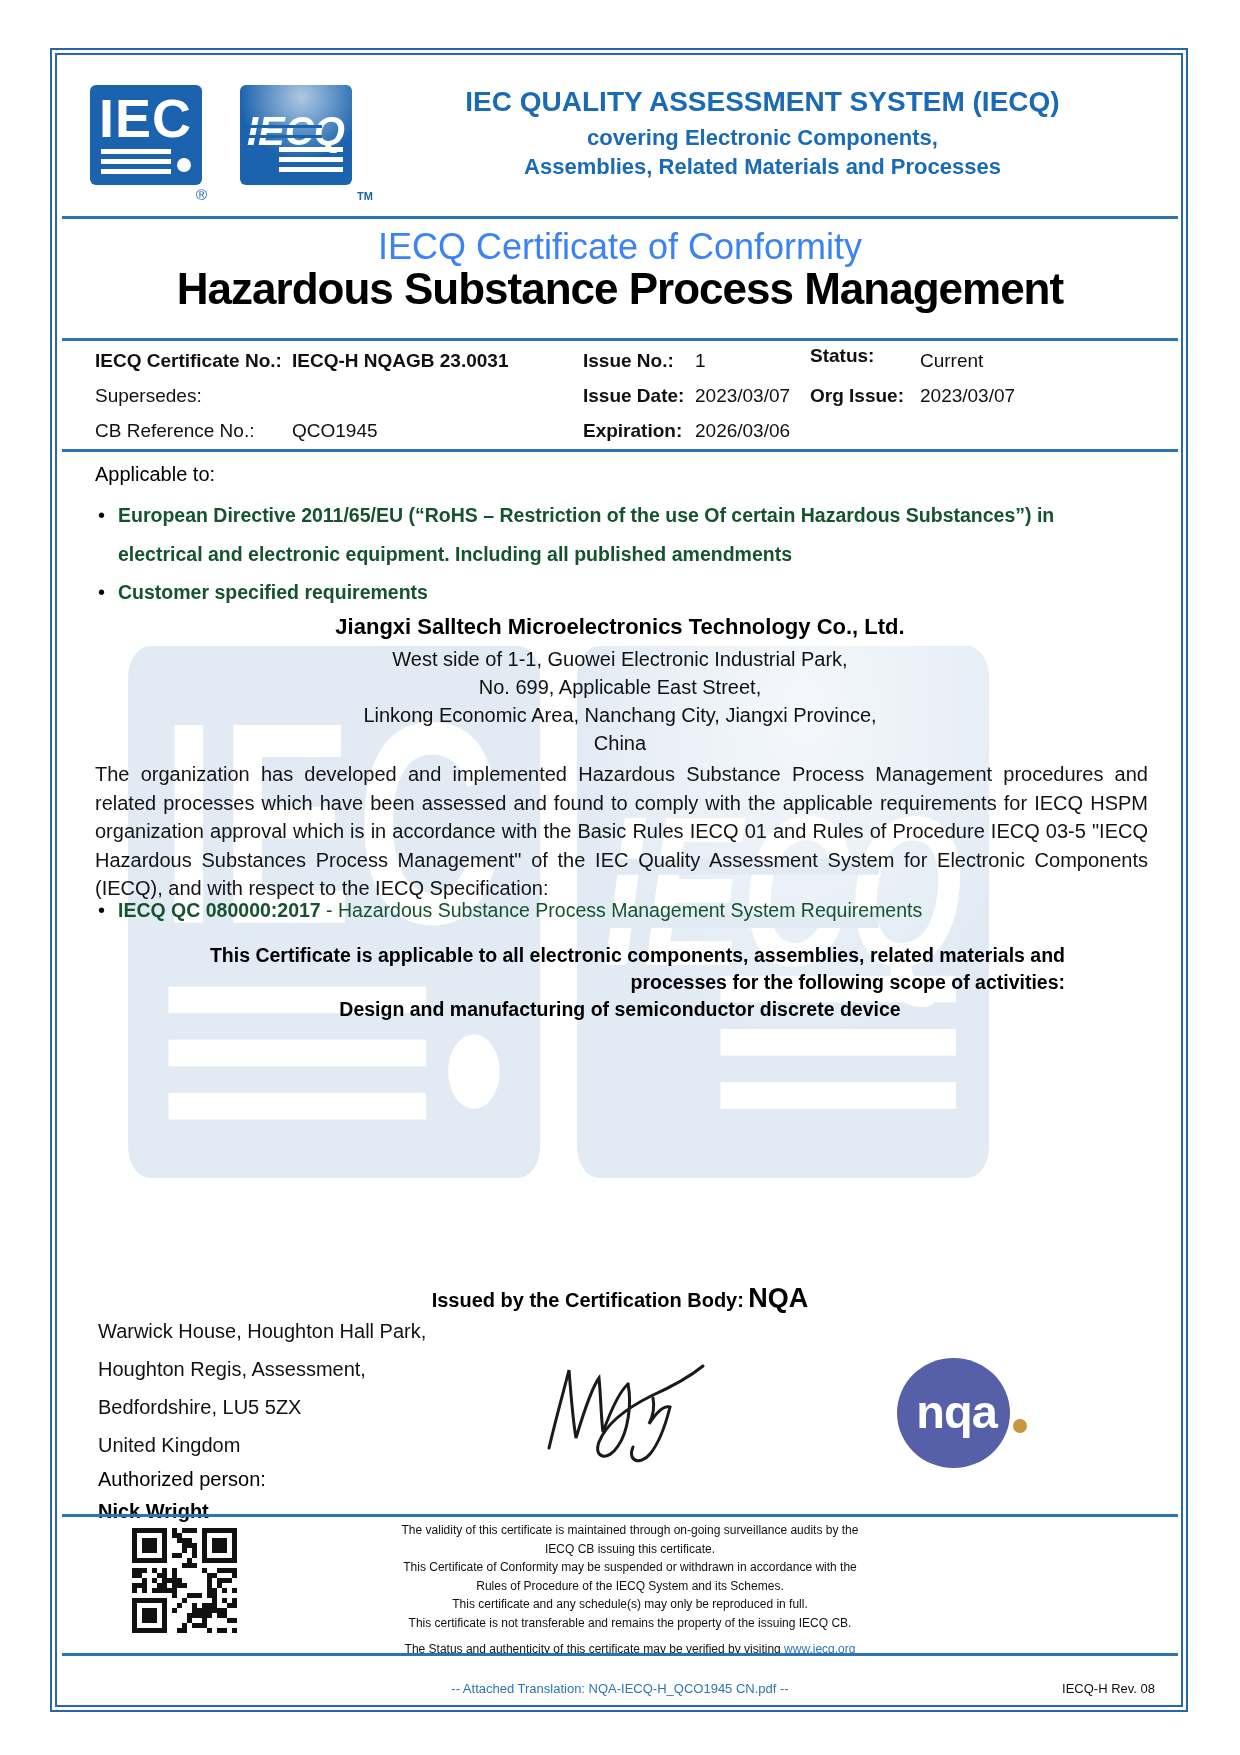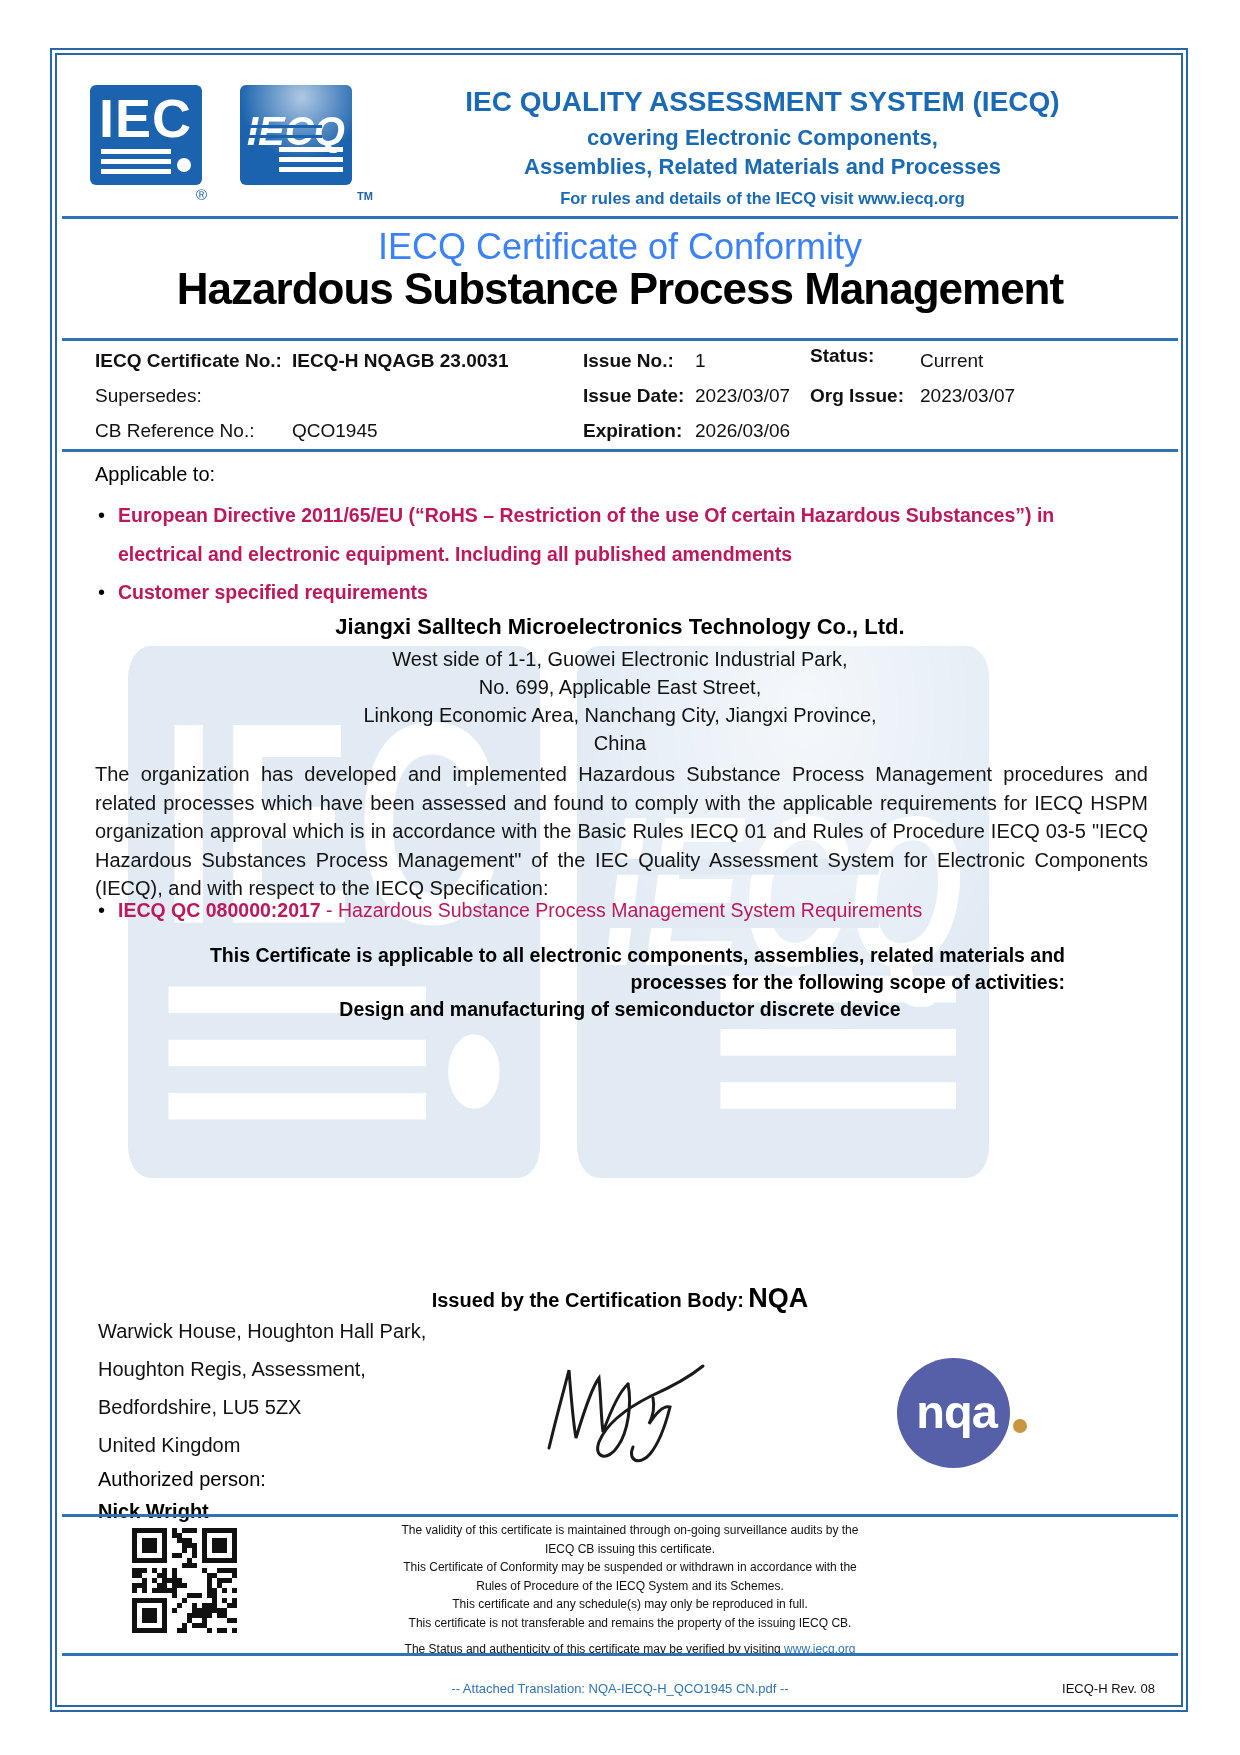--- a/index.html
+++ b/index.html
@@ -37,21 +37,21 @@
   .rule{position:absolute; left:62px; width:1116px; height:3px; background:var(--rule-blue);}
 
   .cert-title{position:absolute; left:0; top:226px; width:1240px; text-align:center; font-size:36px; color:#3b82f6;}
   .cert-subtitle{position:absolute; left:0; top:264px; width:1240px; text-align:center; font-size:44px; font-weight:700; letter-spacing:-1px; color:#000;}
 
   .cell{position:absolute; font-size:19px; color:#111; white-space:nowrap;}
   .b{font-weight:700;}
 
   .h-applicable{position:absolute; left:95px; top:463px; font-size:20px; font-weight:400;}
   .bullet-dot{position:absolute; font-size:20px; line-height:1;}
-  .bullet-text{position:absolute; font-size:19.5px; line-height:39px; color:#be185d;}
+  .bullet-text{position:absolute; font-size:19.5px; line-height:39px; color:#14532d;}
 
   .company-name{position:absolute; left:0; top:614px; width:1240px; text-align:center; font-size:22px; font-weight:700;}
   .addr-line{position:absolute; left:0; width:1240px; text-align:center; font-size:20px; color:#111;}
 
   .paragraph{position:absolute; left:95px; top:760px; width:1053px; font-size:20px; line-height:28.5px; text-align:justify; color:#141414;}
 
   .scope-intro{position:absolute; left:175px; top:942px; width:890px; text-align:right; font-size:19.5px; font-weight:700; line-height:27px;}
   .scope-activity{position:absolute; left:0; top:998px; width:1240px; text-align:center; font-size:19.5px; font-weight:700;}
 
   .watermark{position:absolute; left:128px; top:646px; width:880px; height:535px; opacity:0.12; pointer-events:none;}
@@ -133,21 +133,20 @@
         <i></i>
         <i></i>
       </div>
   </div>
   <span class="tmark" style="left:357px;top:190px;">TM</span>
 
   <div class="hdr-text">
     <div class="hdr-line1">IEC QUALITY ASSESSMENT SYSTEM (IECQ)</div>
     <div class="hdr-line2">covering Electronic Components,</div>
     <div class="hdr-line3">Assemblies, Related Materials and Processes</div>
-    <div class="hdr-line4">For rules and details of the IECQ visit www.iecq.org</div>
   </div>
 
   <div class="rule" style="top:216px;"></div>
 
   <div class="cert-title">IECQ Certificate of Conformity</div>
   <div class="cert-subtitle">Hazardous Substance Process Management</div>
 
   <div class="rule" style="top:338px;"></div>
 
   <div>

